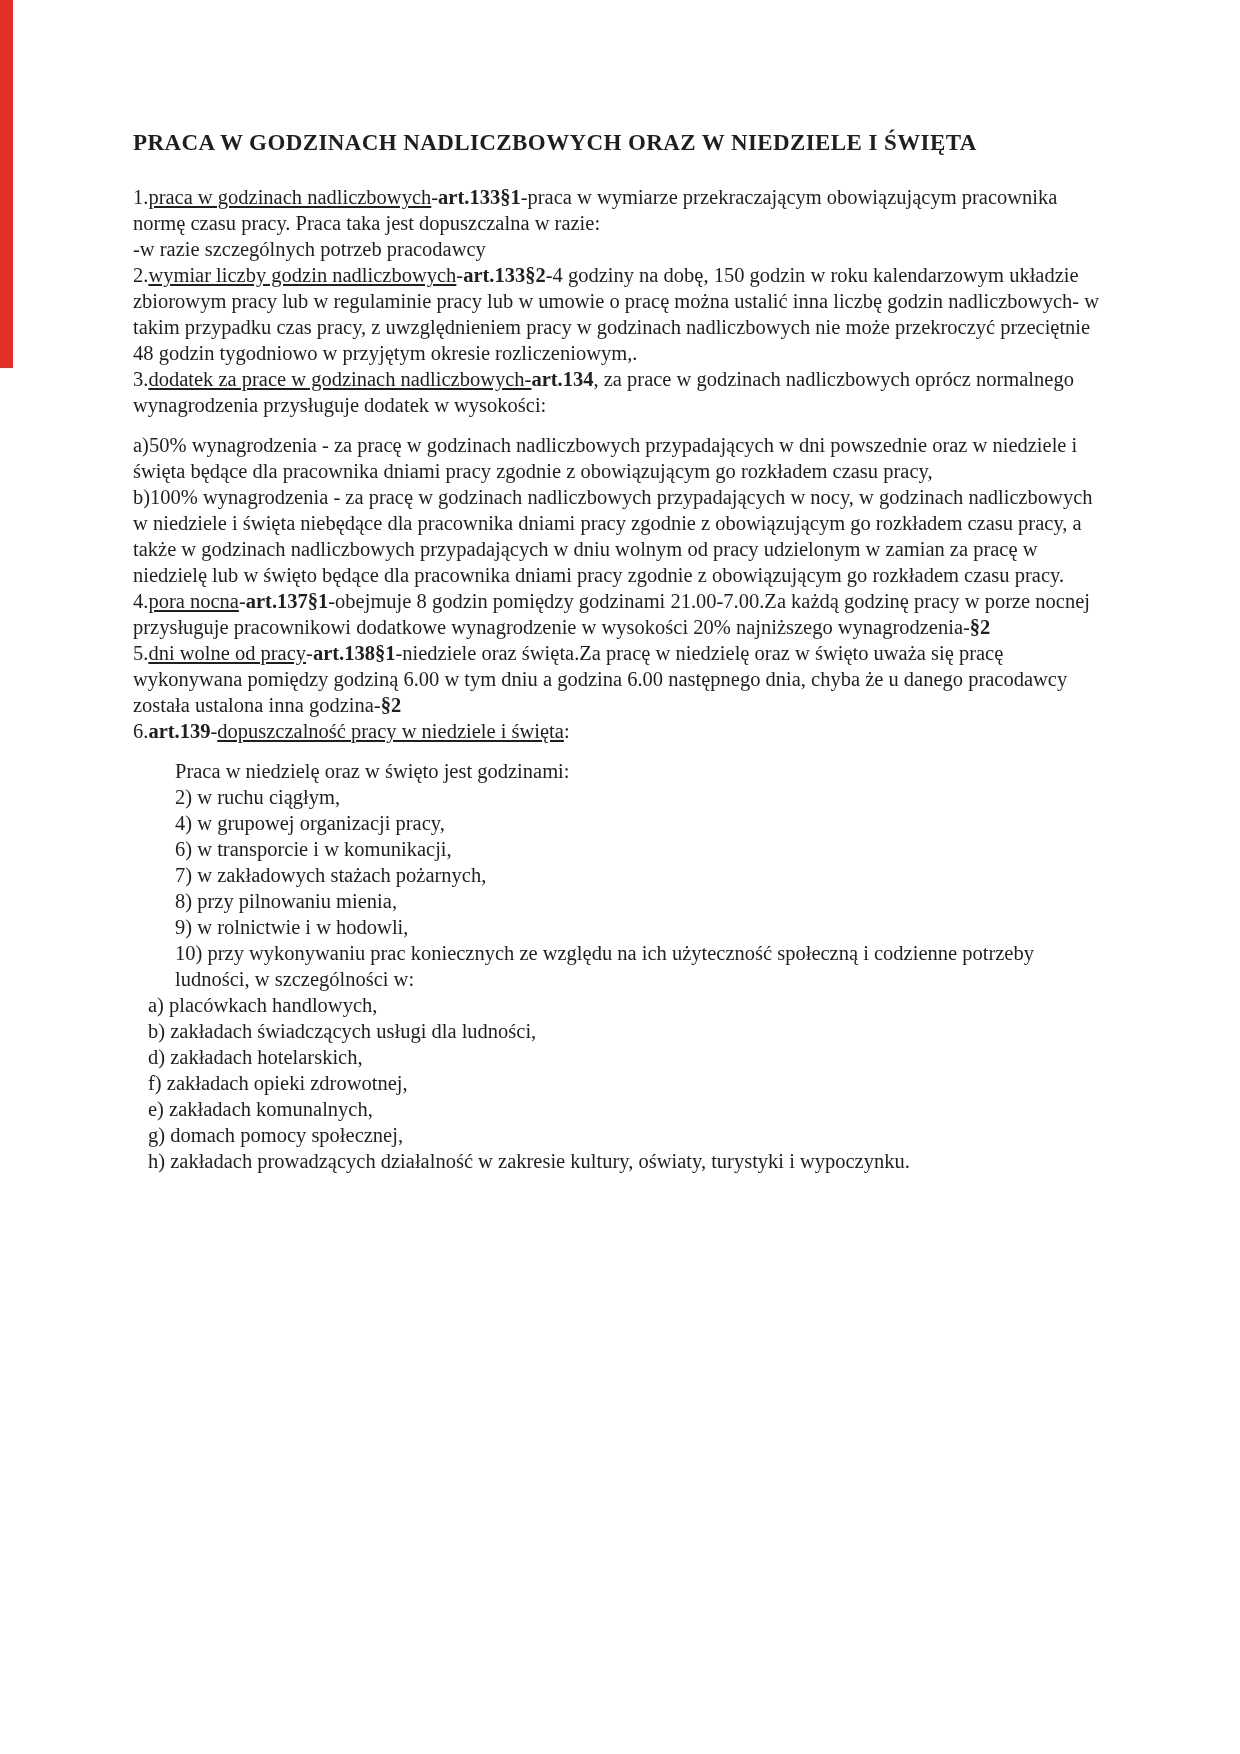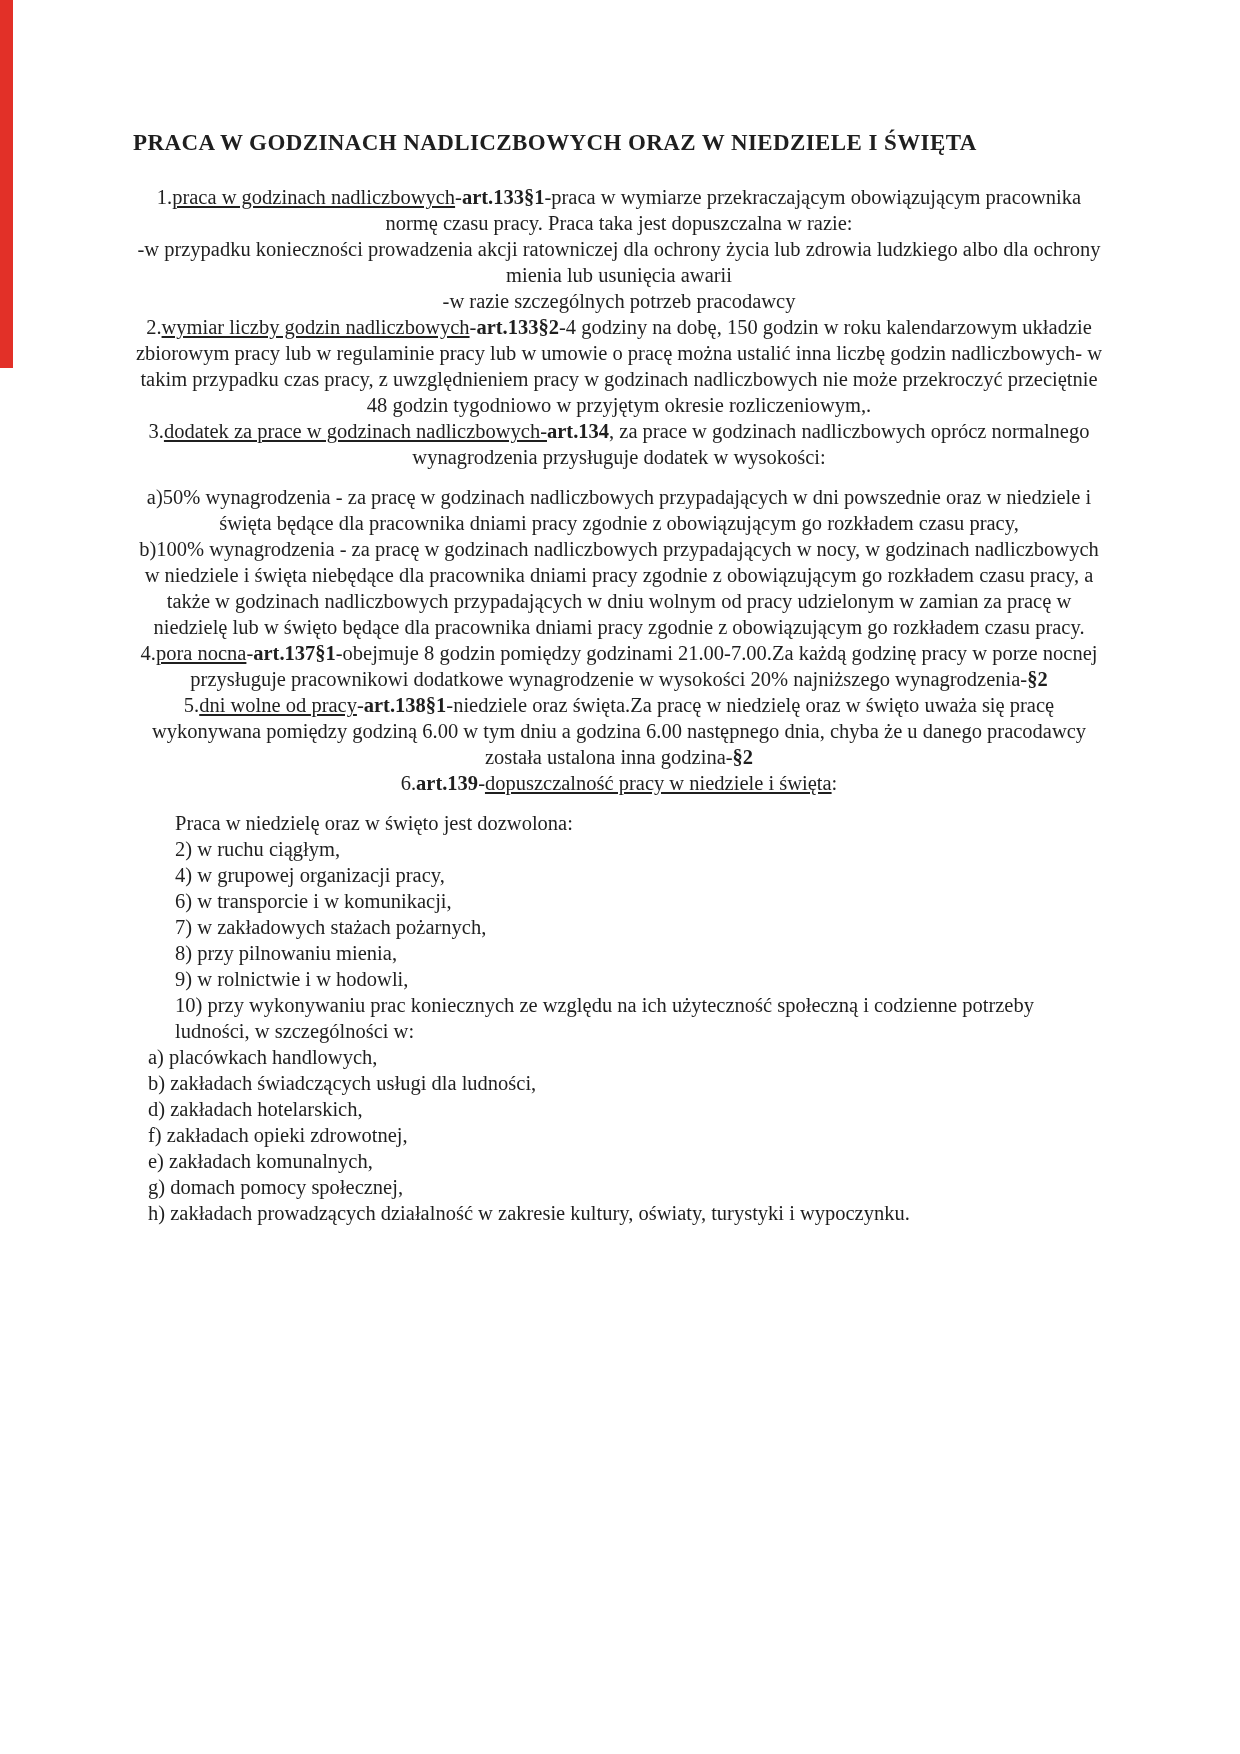--- a/index.html
+++ b/index.html
@@ -32,46 +32,45 @@
     letter-spacing: 0.4px;
     margin: 0 0 26px 0;
     line-height: 30px;
   }
   .block {
     margin: 0;
     font-size: 20.5px;
     line-height: 26px;
     text-align: left;
   }
-  .indent-0 { margin-left: 0; text-align: center; }
+  .indent-0 { margin-left: 0; }
   .indent-1 { margin-left: 42px; }
   .indent-2 { margin-left: 15px; }
   .space-half { margin-top: 14px; }
   .bold { font-weight: bold; }
   .underline { text-decoration: underline; }
 </style>
 </head>
 <body>
 
 <div class="page">
   <div class="red-bar" style="background: rgb(226, 48, 40);"></div>
   <div class="content">
     <h1 class="title">PRACA W GODZINACH NADLICZBOWYCH ORAZ W NIEDZIELE I ŚWIĘTA</h1>
     <div>
         <p class="block indent-0"><span>1.</span><span class="underline">praca w godzinach nadliczbowych</span><span>-</span><span class="bold">art.133§1</span><span>-praca w wymiarze przekraczającym obowiązującym pracownika normę czasu pracy. Praca taka jest dopuszczalna w razie:</span></p>
-        <p class="block indent-0"><span>-w przypadku konieczności prowadzenia akcji ratowniczej dla ochrony życia lub zdrowia ludzkiego albo dla ochrony mienia lub usunięcia awarii</span></p>
         <p class="block indent-0"><span>-w razie szczególnych potrzeb pracodawcy</span></p>
         <p class="block indent-0"><span>2.</span><span class="underline">wymiar liczby godzin nadliczbowych</span><span>-</span><span class="bold">art.133§2</span><span>-4 godziny na dobę, 150 godzin w roku kalendarzowym układzie zbiorowym pracy lub w regulaminie pracy lub w umowie o pracę można ustalić inna liczbę godzin nadliczbowych- w takim przypadku czas pracy, z uwzględnieniem pracy w godzinach nadliczbowych nie może przekroczyć przeciętnie 48 godzin tygodniowo w przyjętym okresie rozliczeniowym,.</span></p>
         <p class="block indent-0"><span>3.</span><span class="underline">dodatek za prace w godzinach nadliczbowych-</span><span class="bold">art.134</span><span>, za prace w godzinach nadliczbowych oprócz normalnego wynagrodzenia przysługuje dodatek w wysokości:</span></p>
         <p class="block indent-0 space-half"><span>a)50% wynagrodzenia - za pracę w godzinach nadliczbowych przypadających w dni powszednie oraz w niedziele i święta będące dla pracownika dniami pracy zgodnie z obowiązującym go rozkładem czasu pracy,</span></p>
         <p class="block indent-0"><span>b)100% wynagrodzenia - za pracę w godzinach nadliczbowych przypadających w nocy, w godzinach nadliczbowych w niedziele i święta niebędące dla pracownika dniami pracy zgodnie z obowiązującym go rozkładem czasu pracy, a także w godzinach nadliczbowych przypadających w dniu wolnym od pracy udzielonym w zamian za pracę w niedzielę lub w święto będące dla pracownika dniami pracy zgodnie z obowiązującym go rozkładem czasu pracy.</span></p>
         <p class="block indent-0"><span>4.</span><span class="underline">pora nocna</span><span>-</span><span class="bold">art.137§1</span><span>-obejmuje 8 godzin pomiędzy godzinami 21.00-7.00.Za każdą godzinę pracy w porze nocnej przysługuje pracownikowi dodatkowe wynagrodzenie w wysokości 20% najniższego wynagrodzenia-</span><span class="bold">§2</span></p>
         <p class="block indent-0"><span>5.</span><span class="underline">dni wolne od pracy</span><span>-</span><span class="bold">art.138§1</span><span>-niedziele oraz święta.Za pracę w niedzielę oraz w święto uważa się pracę wykonywana pomiędzy godziną 6.00 w tym dniu a godzina 6.00 następnego dnia, chyba że u danego pracodawcy została ustalona inna godzina-</span><span class="bold">§2</span></p>
         <p class="block indent-0"><span>6.</span><span class="bold">art.139</span><span>-</span><span class="underline">dopuszczalność pracy w niedziele i święta</span><span>:</span></p>
-        <p class="block indent-1 space-half"><span>Praca w niedzielę oraz w święto jest dozwolona:</span></p>
+        <p class="block indent-1 space-half"><span>Praca w niedzielę oraz w święto jest godzinami:</span></p>
         <p class="block indent-1"><span>2) w ruchu ciągłym,</span></p>
         <p class="block indent-1"><span>4) w grupowej organizacji pracy,</span></p>
         <p class="block indent-1"><span>6) w transporcie i w komunikacji,</span></p>
         <p class="block indent-1"><span>7) w zakładowych stażach pożarnych,</span></p>
         <p class="block indent-1"><span>8) przy pilnowaniu mienia,</span></p>
         <p class="block indent-1"><span>9) w rolnictwie i w hodowli,</span></p>
         <p class="block indent-1"><span>10) przy wykonywaniu prac koniecznych ze względu na ich użyteczność społeczną i codzienne potrzeby ludności, w szczególności w:</span></p>
         <p class="block indent-2"><span>a) placówkach handlowych,</span></p>
         <p class="block indent-2"><span>b) zakładach świadczących usługi dla ludności,</span></p>
         <p class="block indent-2"><span>d) zakładach hotelarskich,</span></p>

